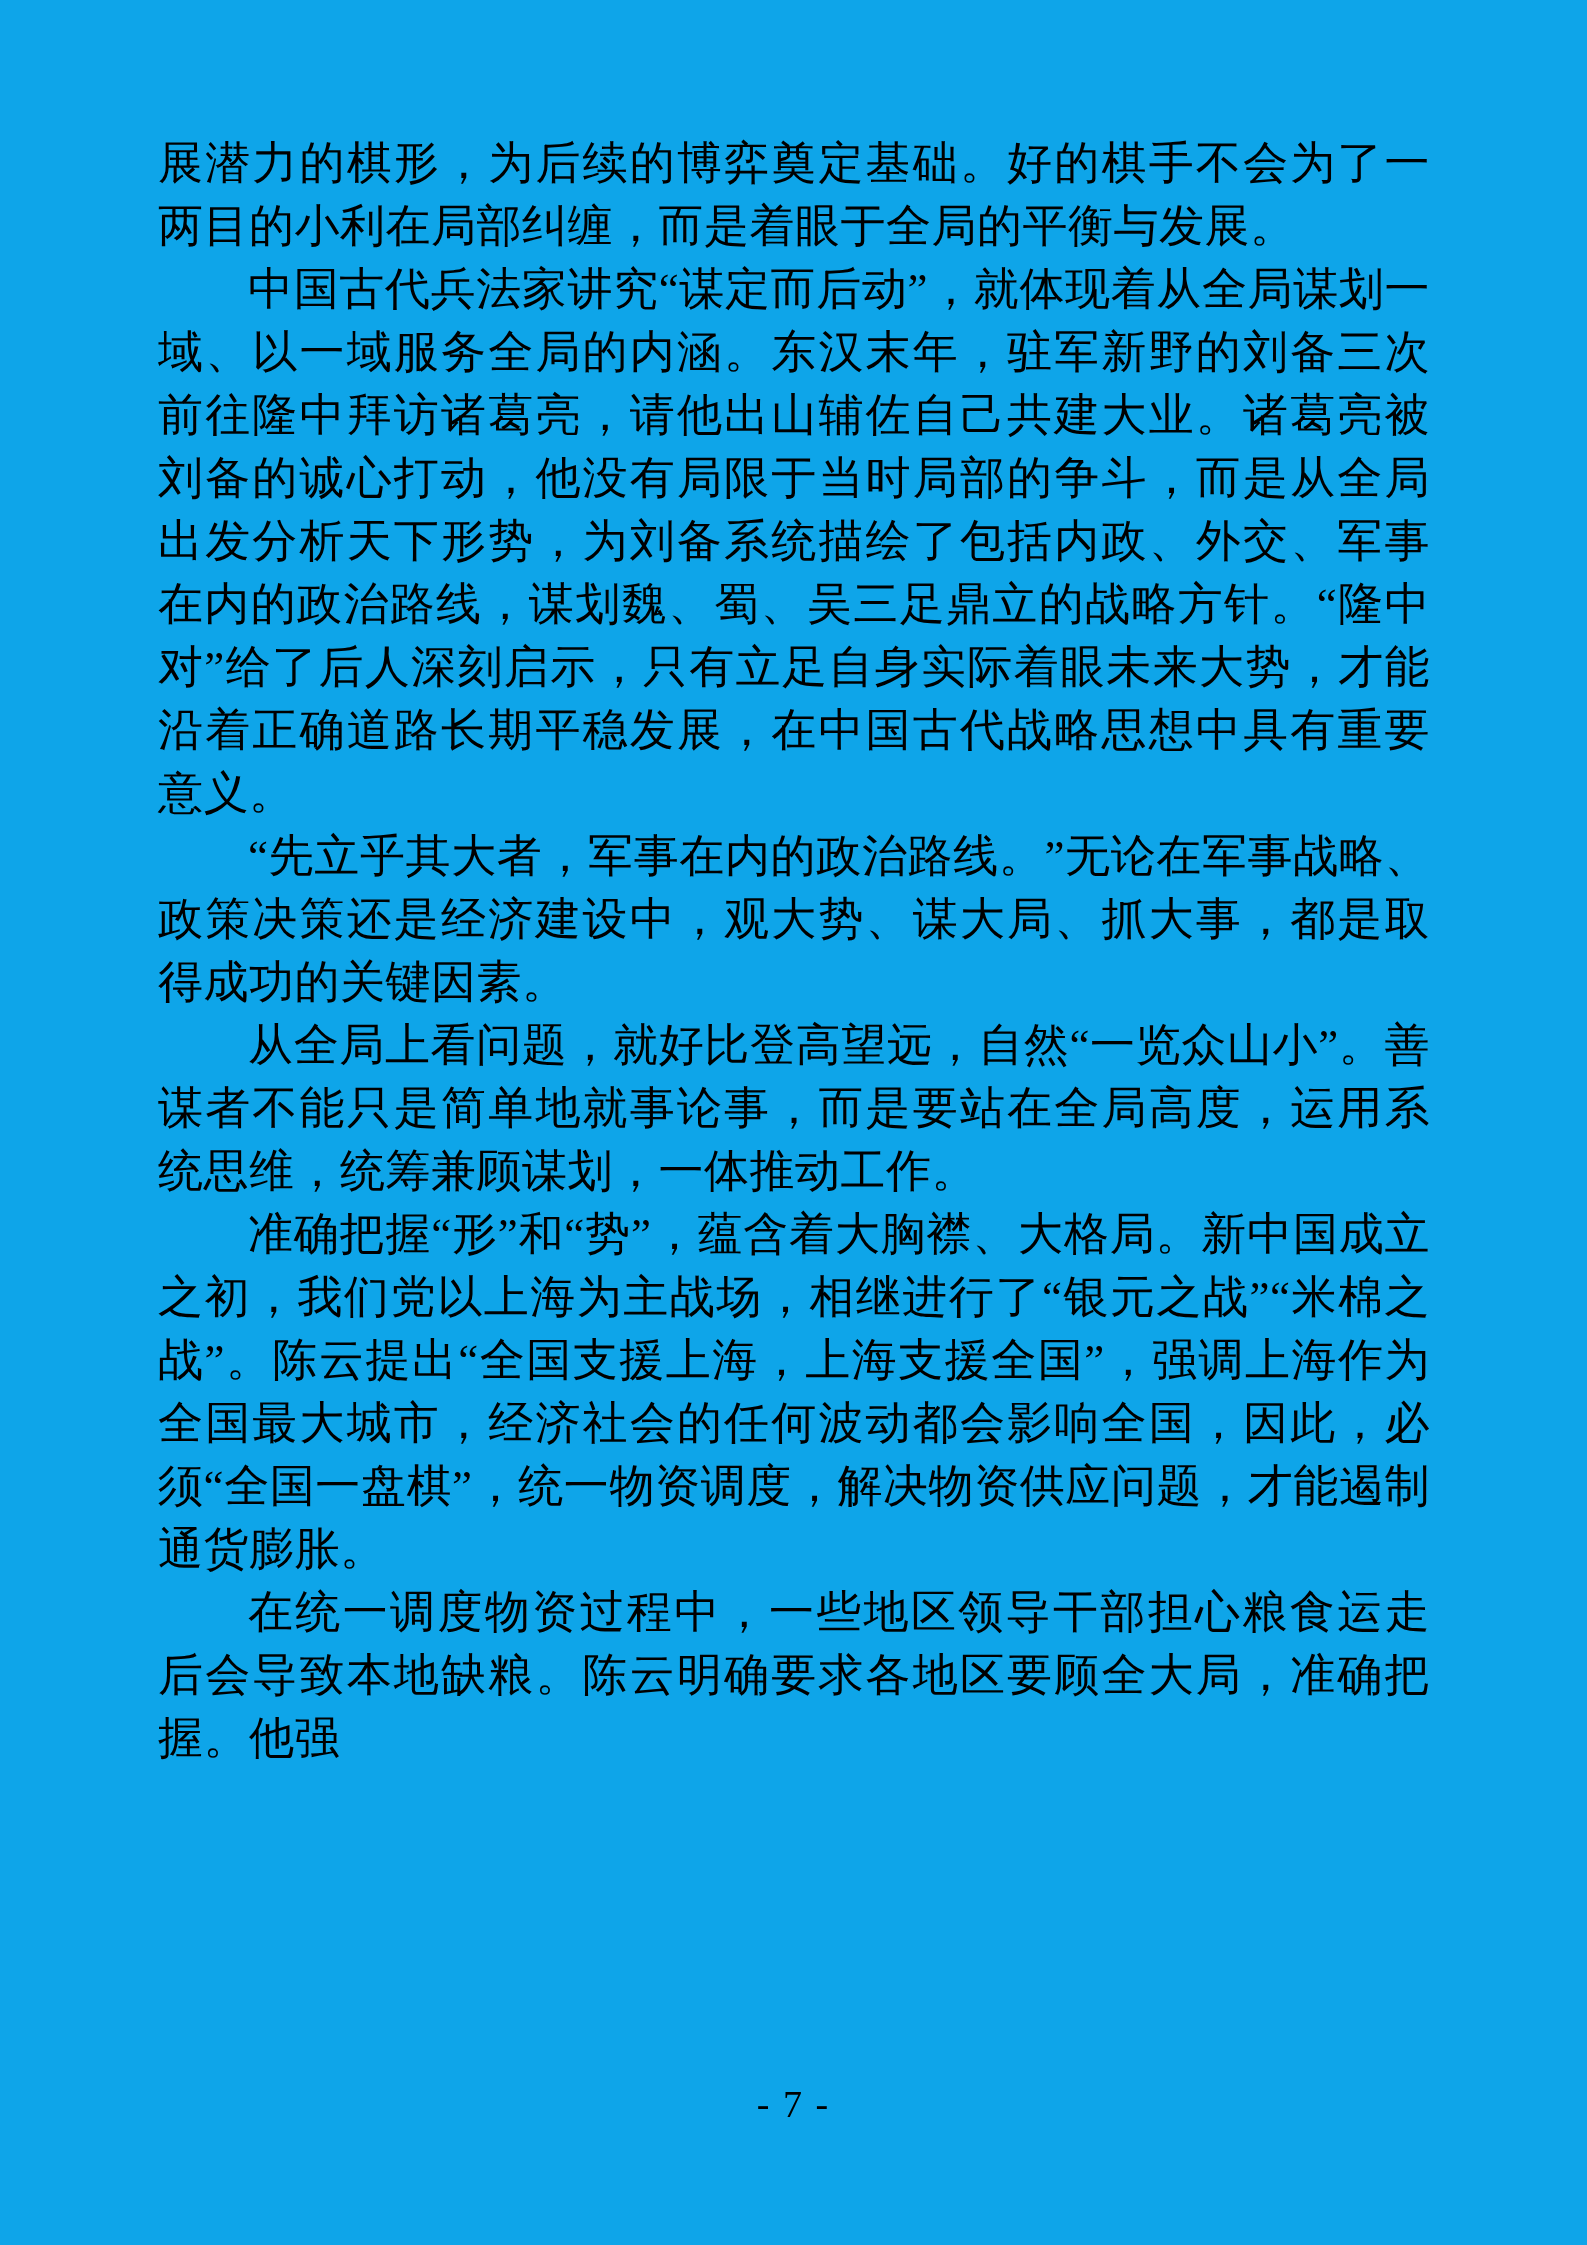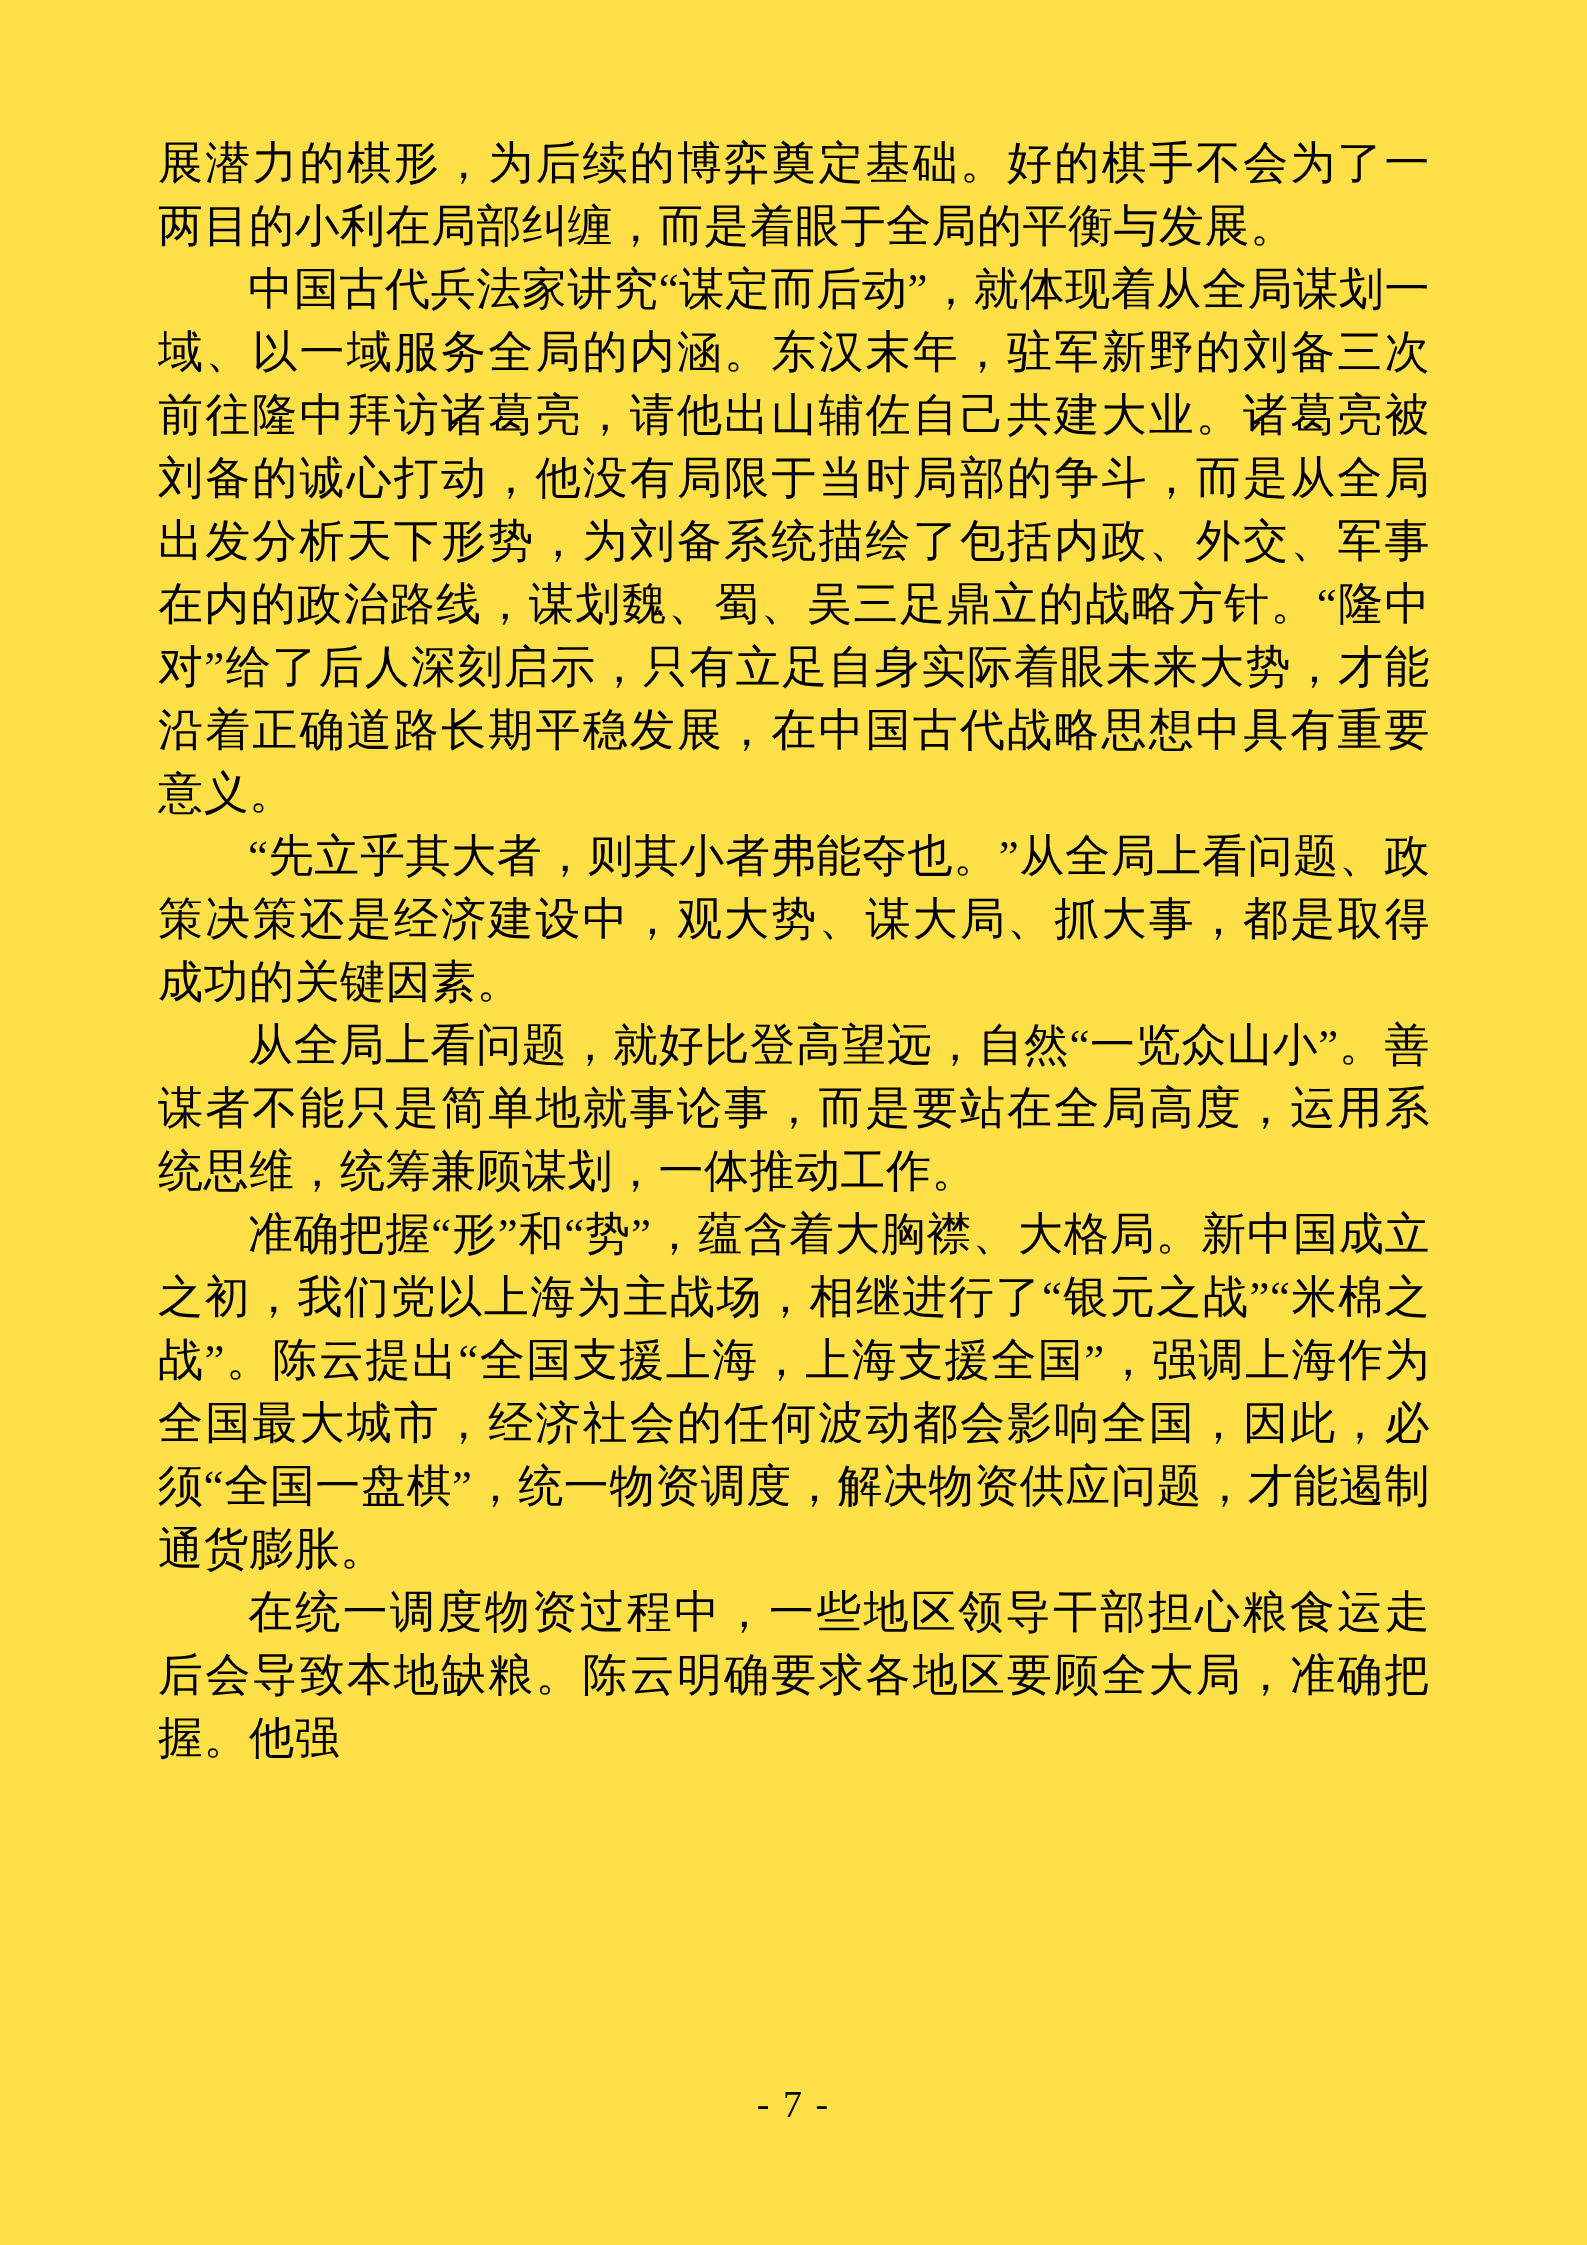--- a/index.html
+++ b/index.html
@@ -5,21 +5,21 @@
   html, body {
     margin: 0;
     padding: 0;
     background: #e8e8e8;
   }
   .page {
     position: relative;
     width: 1587px;
     height: 2245px;
     margin: 0 auto;
-    background: #fde047;
+    background: #0ea5e9;
     color: #000000;
     font-family: "Liberation Serif", serif;
     overflow: hidden;
   }
   .content {
     position: absolute;
     left: 158px;
     top: 132px;
     width: 1272px;
   }
@@ -48,19 +48,19 @@
   }
 </style>
 </head>
 <body>
 
 <div class="page">
   <div class="content">
 
   <p class="doc-par">展潜力的棋形，为后续的博弈奠定基础。好的棋手不会为了一两目的小利在局部纠缠，而是着眼于全局的平衡与发展。</p>
       <p class="doc-par indent">中国古代兵法家讲究“谋定而后动”，就体现着从全局谋划一域、以一域服务全局的内涵。东汉末年，驻军新野的刘备三次前往隆中拜访诸葛亮，请他出山辅佐自己共建大业。诸葛亮被刘备的诚心打动，他没有局限于当时局部的争斗，而是从全局出发分析天下形势，为刘备系统描绘了包括内政、外交、军事在内的政治路线，谋划魏、蜀、吴三足鼎立的战略方针。“隆中对”给了后人深刻启示，只有立足自身实际着眼未来大势，才能沿着正确道路长期平稳发展，在中国古代战略思想中具有重要意义。</p>
-      <p class="doc-par indent">“先立乎其大者，则其小者弗能夺也。”从全局上看问题、政策决策还是经济建设中，观大势、谋大局、抓大事，都是取得成功的关键因素。</p>
+      <p class="doc-par indent">“先立乎其大者，军事在内的政治路线。”无论在军事战略、政策决策还是经济建设中，观大势、谋大局、抓大事，都是取得成功的关键因素。</p>
       <p class="doc-par indent">从全局上看问题，就好比登高望远，自然“一览众山小”。善谋者不能只是简单地就事论事，而是要站在全局高度，运用系统思维，统筹兼顾谋划，一体推动工作。</p>
       <p class="doc-par indent">准确把握“形”和“势”，蕴含着大胸襟、大格局。新中国成立之初，我们党以上海为主战场，相继进行了“银元之战”“米棉之战”。陈云提出“全国支援上海，上海支援全国”，强调上海作为全国最大城市，经济社会的任何波动都会影响全国，因此，必须“全国一盘棋”，统一物资调度，解决物资供应问题，才能遏制通货膨胀。</p>
       <p class="doc-par indent">在统一调度物资过程中，一些地区领导干部担心粮食运走后会导致本地缺粮。陈云明确要求各地区要顾全大局，准确把握。他强</p>
     </div>
   <div class="footer">- 7 -</div>
 </div>
 
 </body></html>

